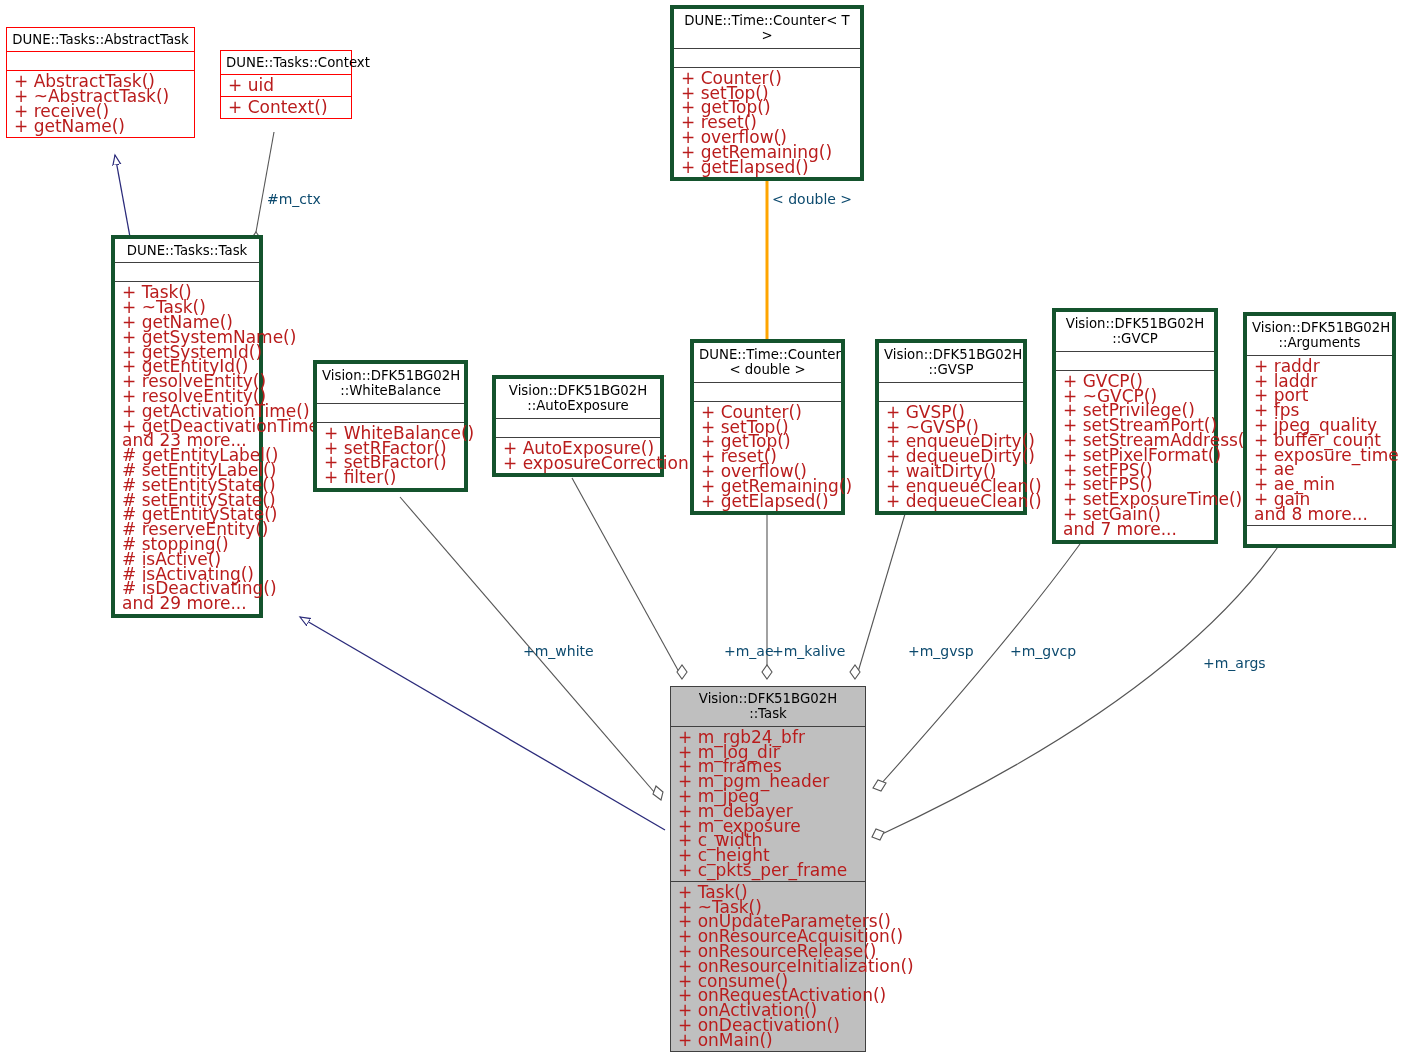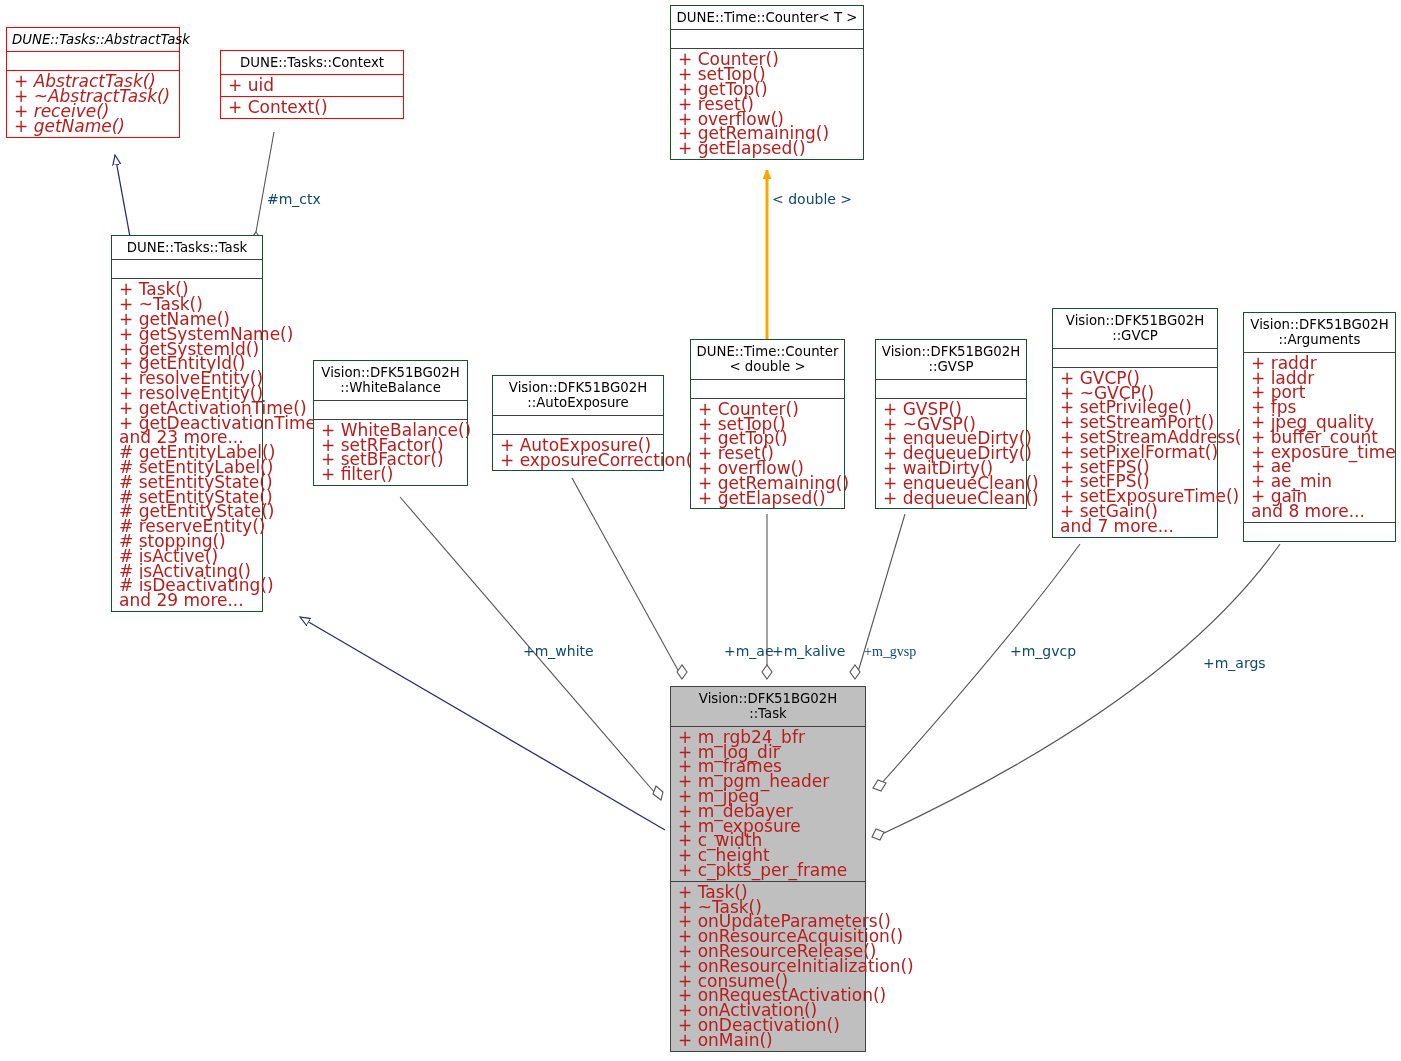--- a/index.html
+++ b/index.html
@@ -7,21 +7,21 @@
     position:relative;
     width:1401px;height:1061px;
     background:#ffffff;
     font-family:"DejaVu Sans","Liberation Sans",sans-serif;
     overflow:hidden;
   }
   svg.edges{position:absolute;left:0;top:0;width:1401px;height:1061px;pointer-events:none;}
 
   .node{position:absolute;box-sizing:border-box;background:#ffffff;}
   .node.red{border:1px solid #ff0000;}
-  .node.black{border:1px solid #14532d;}
+  .node.black{border:4px solid #14532d;}
   .node.filled{background:#bfbfbf;border:1px solid #404040;}
 
   .nsec{box-sizing:border-box;}
   .nsec.red-div{border-top:1px solid #ff0000;}
   .nsec.blk-div{border-top:1px solid #404040;}
 
   .title{
     text-align:center;
     font-size:13.3px;
     line-height:15.4px;
@@ -87,36 +87,36 @@
 
     <path d="M1280,544 Q1170,700 880,835" stroke="#555" stroke-width="1.1" fill="none"></path>
     <polygon points="872,837 880,840 884,832 876,829" fill="#ffffff" stroke="#555" stroke-width="1.1"></polygon>
   </svg>
 
   <div class="edgelabel" style="left:267px;top:192px;">#m_ctx</div>
   <div class="edgelabel" style="left:772px;top:192px;">&lt; double &gt;</div>
   <div class="edgelabel" style="left:514px;top:644px;margin-left:9px;">+m_white</div>
   <div class="edgelabel" style="left:676px;top:644px;margin-left:48px;">+m_ae</div>
   <div class="edgelabel" style="left:772px;top:644px;">+m_kalive</div>
-  <div class="edgelabel" style="left:864px;top:644px;font-family:Liberation Serif, serif;">+m_gvsp</div>
+  <div class="edgelabel" style="left:908px;top:644px;">+m_gvsp</div>
   <div class="edgelabel" style="left:1010px;top:644px;">+m_gvcp</div>
   <div class="edgelabel" style="left:1203px;top:656px;">+m_args</div>
 
-  <div class="node red" style="left:6px;top:27px;width:174px;font-style:italic;">
+  <div class="node red" style="left:6px;top:27px;width:189px;">
     <div class="title">DUNE::Tasks::AbstractTask</div>
     <div class="nsec red-div empty"></div>
     <div class="nsec red-div members">
       <div class="row">+ AbstractTask()</div>
       <div class="row">+ ~AbstractTask()</div>
       <div class="row">+ receive()</div>
       <div class="row">+ getName()</div>
     </div>
   </div>
 
-  <div class="node red" style="left:220px;top:50px;width:184px;">
+  <div class="node red" style="left:220px;top:50px;width:132px;">
     <div class="title">DUNE::Tasks::Context</div>
     <div class="nsec red-div members">
       <div class="row">+ uid</div>
     </div>
     <div class="nsec red-div members">
       <div class="row">+ Context()</div>
     </div>
   </div>
 
   <div class="node black" style="left:111px;top:235px;width:152px;">

